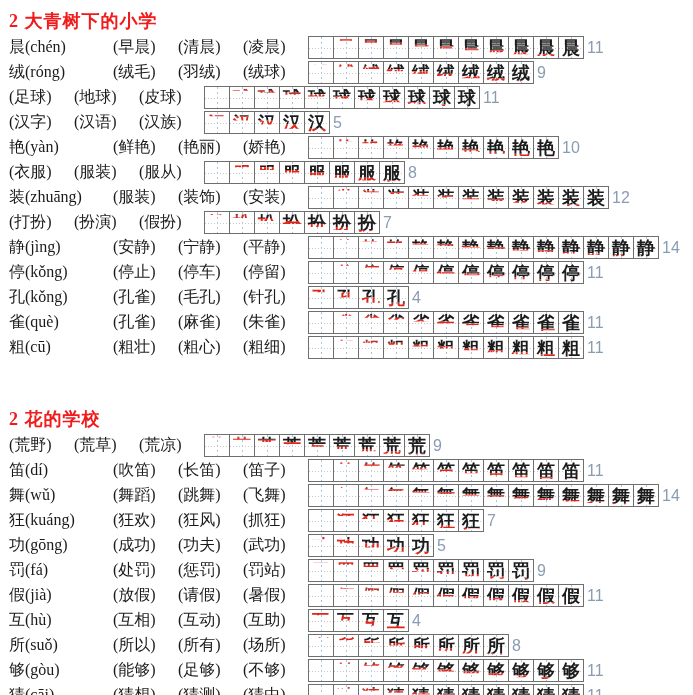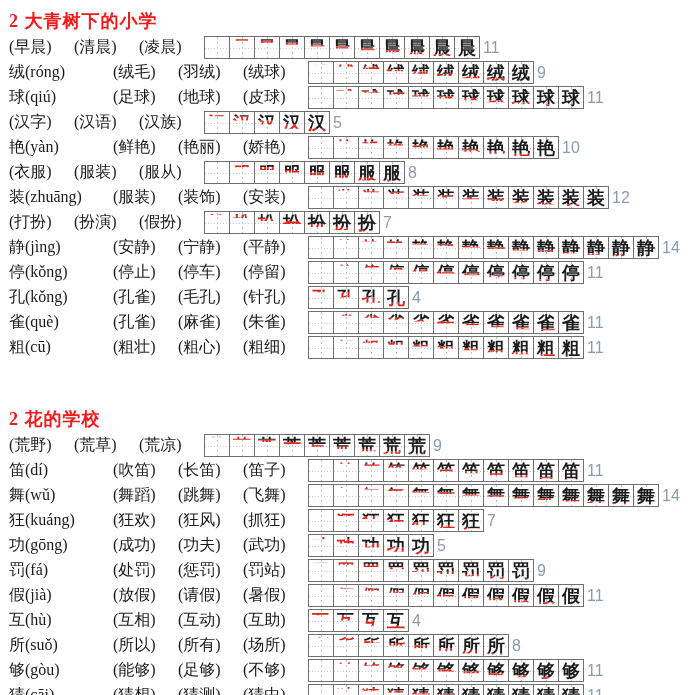--- a/index.html
+++ b/index.html
@@ -58,20 +58,21 @@
     font-family:"Liberation Sans","DejaVu Sans",sans-serif;
   }
 </style>
 </head>
 <body>
 
 <div class="page">
   <div class="sec-title">2 大青树下的小学</div>
   <div class="rows" id="rows-0">
       <div class="row">
+        <span class="c1">晨(chén)</span>
         <span class="word">(早晨)</span>
         <span class="word">(清晨)</span>
         <span class="word">(凌晨)</span>
         <span class="strip">
           <span class="sbox">
             <i class="vg"></i>
             <i class="hg"></i>
             <b class="gl black" style="clip-path: inset(0px 0px 100%);">晨</b>
             <b class="gl red" style="clip-path: inset(0% 0px 90.91%);">晨</b>
           </span>
@@ -195,21 +196,20 @@
           <span class="sbox">
             <i class="vg"></i>
             <i class="hg"></i>
             <b class="gl black" style="clip-path: inset(0px 0px 11.11%);">绒</b>
             <b class="gl red" style="clip-path: inset(88.89% 0px 0%);">绒</b>
           </span>
           <span class="count">9</span>
         </span>
       </div>
       <div class="row">
-        <span class="c1">球(qiú)</span>
         <span class="word">(足球)</span>
         <span class="word">(地球)</span>
         <span class="word">(皮球)</span>
         <span class="strip">
           <span class="sbox">
             <i class="vg"></i>
             <i class="hg"></i>
             <b class="gl black" style="clip-path: inset(0px 0px 100%);">球</b>
             <b class="gl red" style="clip-path: inset(0% 0px 90.91%);">球</b>
           </span>

